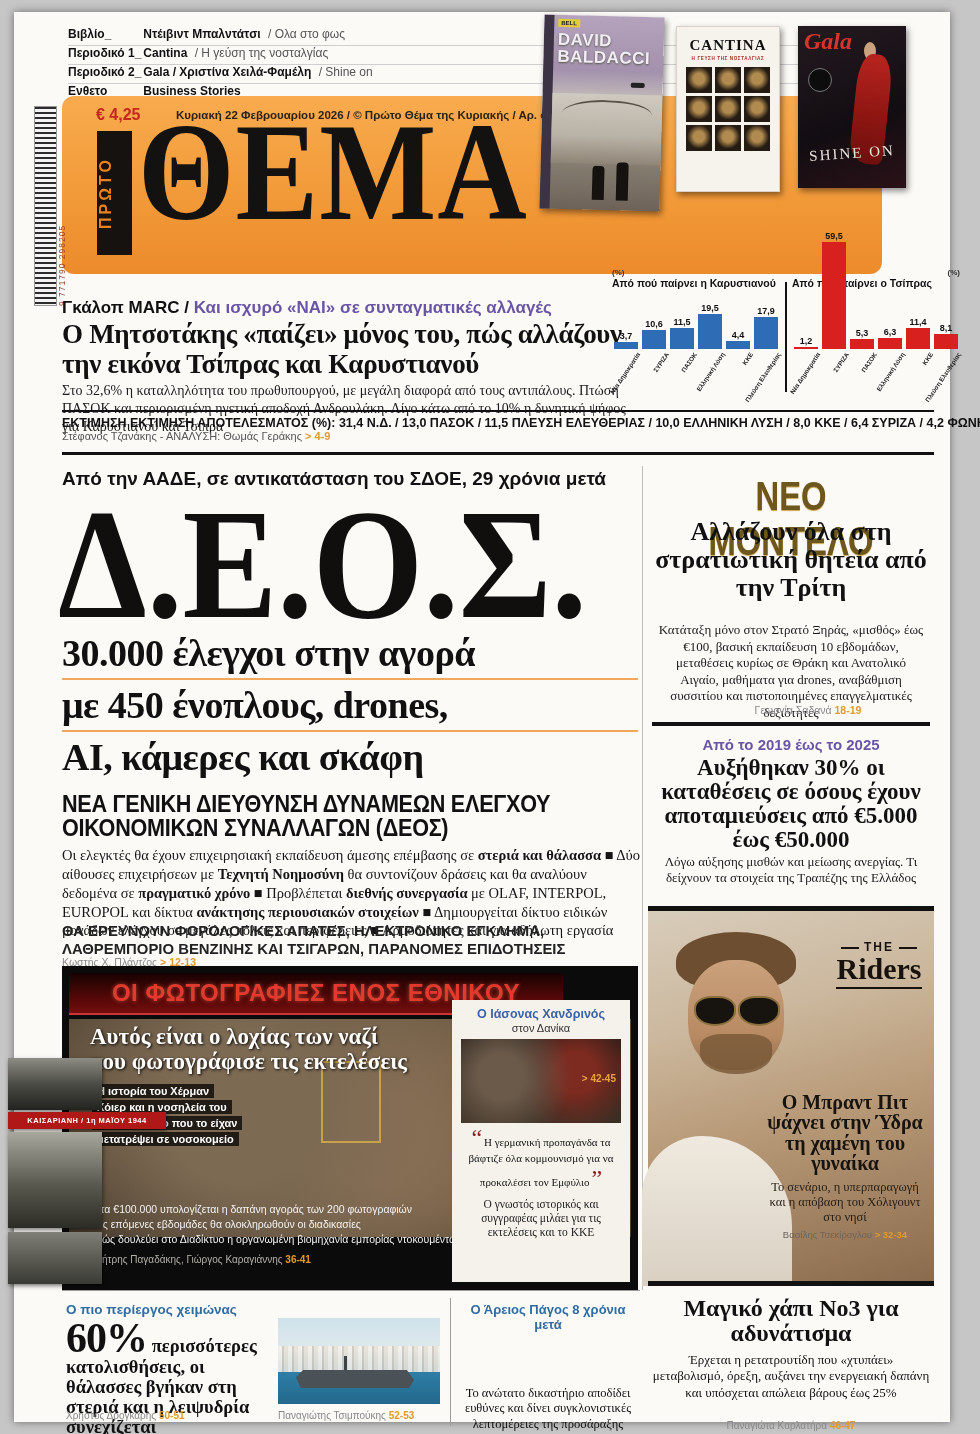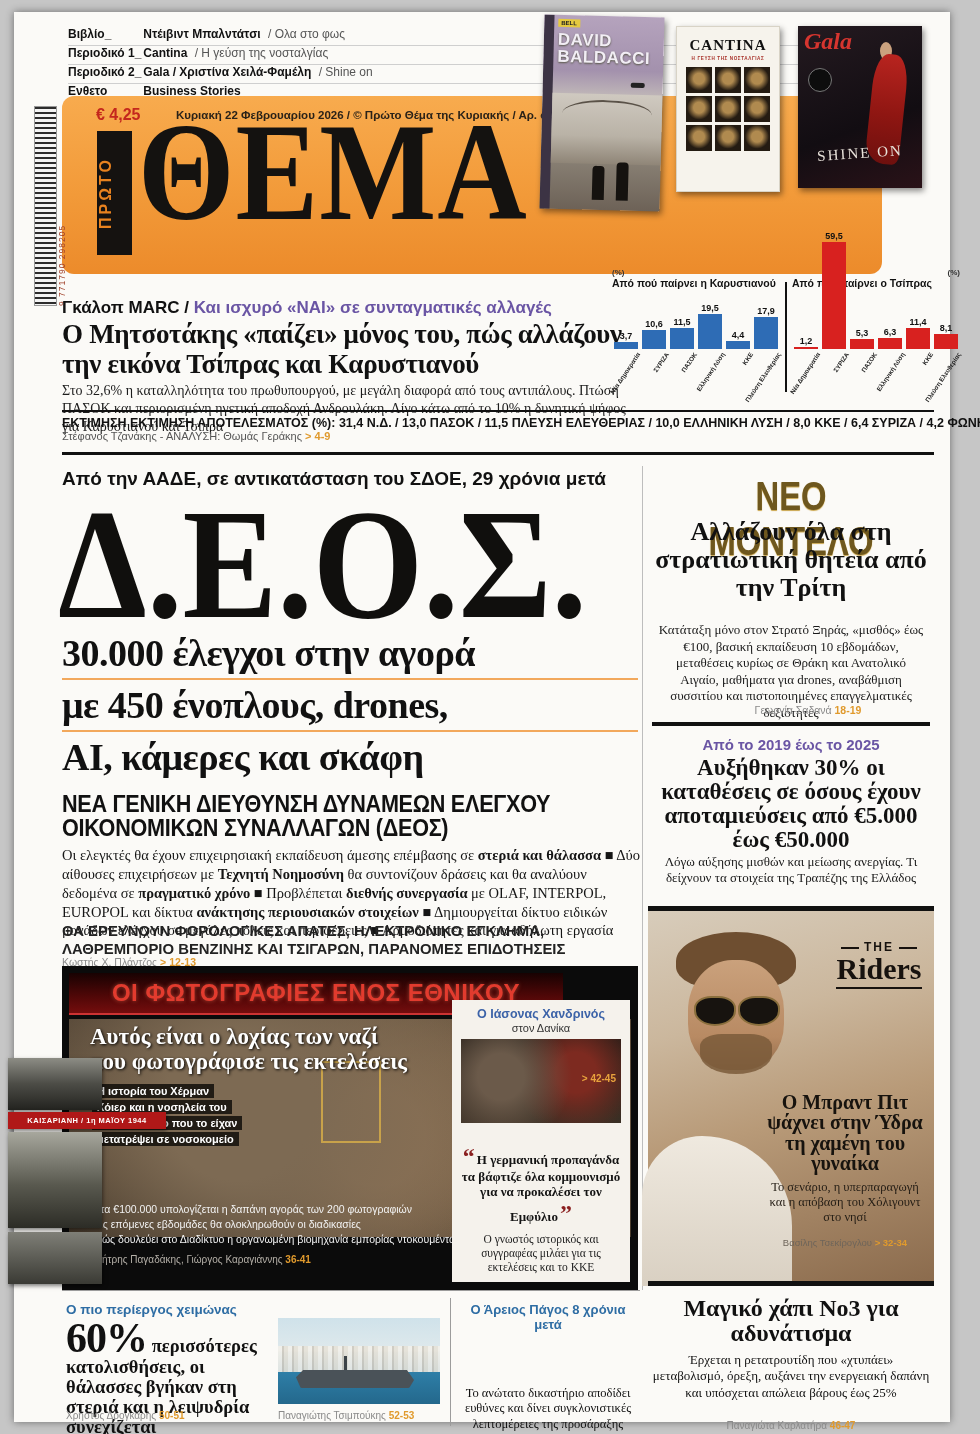--- a/index.html
+++ b/index.html
@@ -24,21 +24,21 @@
     background:linear-gradient(180deg,#cfc9c0 0%,#b9b2a6 60%,#8f8577 100%)}
   .baldacci .cable{position:absolute;left:20px;top:84px;width:90px;height:26px;border-top:2px solid #5a5248;border-radius:50% 50% 0 0}
   .baldacci .heli{position:absolute;right:18px;top:66px;width:14px;height:5px;background:#222;border-radius:2px}
   .baldacci .fig1,.baldacci .fig2{position:absolute;bottom:10px;width:12px;height:34px;background:#15120f;border-radius:4px 4px 0 0}
   .baldacci .fig1{left:52px}.baldacci .fig2{left:76px;height:38px}
   .cantina{left:676px;top:26px;width:102px;height:164px;background:#f6f3ec;border:1px solid #d8d3c6;text-align:center}
   .cantina .ttl{font-family:"Liberation Serif",serif;font-size:15px;font-weight:700;letter-spacing:1px;margin-top:10px}
   .cantina .sub{font-size:4.6px;color:#a8322a;letter-spacing:.6px;font-weight:700;margin-top:2px}
   .cantina .grid{display:grid;grid-template-columns:repeat(3,26px);grid-gap:3px;justify-content:center;margin-top:6px}
   .cantina .cell{width:26px;height:26px;background:radial-gradient(circle at 50% 45%,#b08a4f 0 28%,#241b12 62%)}
-  .gala{left:798px;top:26px;width:124px;height:162px;background:linear-gradient(160deg,#241a20 0%,#120d12 60%,#2a1218 100%)}
+  .gala{left:798px;top:26px;width:108px;height:162px;background:linear-gradient(160deg,#241a20 0%,#120d12 60%,#2a1218 100%)}
   .gala .ttl{position:absolute;left:6px;top:2px;font-family:"Liberation Serif",serif;font-style:italic;font-weight:700;font-size:24px;color:#d6352f}
   .gala .badge{position:absolute;left:10px;top:42px;width:22px;height:22px;border-radius:50%;background:#0d0d0d;border:1px solid #777;color:#eee;font-size:4px;text-align:center;line-height:22px}
   .gala .dress{position:absolute;right:18px;top:28px;width:34px;height:110px;background:linear-gradient(180deg,#b8241f 0%,#8f1612 55%,#6e100e 100%);border-radius:40% 40% 20% 55%/30% 30% 10% 20%;transform:rotate(6deg)}
   .gala .skin{position:absolute;right:30px;top:16px;width:12px;height:18px;background:#caa17e;border-radius:50%}
   .gala .shine{position:absolute;left:0;right:0;bottom:26px;text-align:center;color:#e8e2da;font-family:"Liberation Serif",serif;font-size:15px;letter-spacing:2px;transform:rotate(-4deg)}
   
   .orange{left:62px;top:96px;width:820px;height:178px;border-radius:12px;
     background:linear-gradient(180deg,#f8ab4e 0%,#f29a39 55%,#ec8b2b 100%)}
   .price{left:96px;top:106px;color:#c4271d;font-weight:900;font-size:16px}
   .dateline{left:176px;top:109px;font-size:11.5px;font-weight:700;color:#2a2218}
@@ -101,21 +101,21 @@
   .feat-bullets .sq{color:#e67e22;margin-right:4px}
   .feat-byline{position:absolute;left:22px;top:288px;font-size:10px;color:#b5b0a8}
   .inset{position:absolute;left:390px;top:34px;width:178px;height:282px;background:#f5f2ec;padding:7px 9px;box-sizing:border-box;text-align:center}
   .inset-kicker{color:#3c63a8;font-weight:700;font-size:12.5px}
   .inset-sub{font-size:11px;color:#333;margin-top:1px}
   .inset-photo{position:relative;margin-top:5px;height:84px;
     background:radial-gradient(circle at 25% 45%,#6b5a4a 0 18%,transparent 55%),
                radial-gradient(circle at 72% 40%,#7d2a20 0 16%,transparent 50%),
                linear-gradient(180deg,#241d17 0%,#3a2f24 100%)}
   .inset-pages{position:absolute;right:5px;top:34px;color:#e8a33d;font-weight:700;font-size:10px}
-  .inset-quote{margin-top:20px;font-family:"Liberation Serif",serif;font-weight:700;font-size:13px;line-height:1.14;color:#141414}
+  .inset-quote{margin-top:2px;font-family:"Liberation Serif",serif;font-weight:400;font-size:11px;line-height:1.14;color:#141414}
   .inset-quote::before{content:"“";color:#8a1f1f;font-size:24px;margin-right:2px}
   .inset-quote::after{content:"”";color:#8a1f1f;font-size:24px;margin-left:2px}
   .inset-quote-sub{margin-top:6px;font-family:"Liberation Serif",serif;font-size:11.5px;line-height:1.2;color:#222}
   .strip{left:8px;top:1058px;width:94px}
   .strip .ph{position:absolute;left:0;width:94px;background:linear-gradient(180deg,#8d8d85 0%,#4c4c46 50%,#23231f 100%);box-shadow:1px 2px 4px rgba(0,0,0,.5)}
   .strip .p1{top:0;height:52px}
   .strip .p2{top:74px;height:96px;background:linear-gradient(180deg,#a7a79d 0%,#59594f 55%,#2c2c26 100%)}
   .strip .p3{top:174px;height:52px;background:linear-gradient(180deg,#7f7f77 0%,#3a3a34 100%)}
   .strip-band{position:absolute;left:0;top:54px;width:158px;height:17px;background:#b01818;color:#fff;
     font-size:7.5px;font-weight:700;line-height:17px;text-align:center;letter-spacing:.5px;box-shadow:1px 2px 4px rgba(0,0,0,.5)}
@@ -143,21 +143,21 @@
   .riders .g1{left:6px}.riders .g2{left:50px}
   .riders .beard{position:absolute;left:12px;bottom:-4px;width:72px;height:40px;background:#7a5a3a;border-radius:30% 30% 50% 50%;opacity:.85}
   .riders .jacket{position:absolute;left:-6px;bottom:0;width:150px;height:150px;background:linear-gradient(180deg,#efe9df 0%,#d9d0c2 100%);border-radius:40% 60% 0 0}
   .riders-logo{position:absolute;right:12px;top:34px;text-align:center;color:#17120e}
   .riders-logo .the{font-size:12px;font-weight:700;letter-spacing:2px}
   .riders-logo .the::before,.riders-logo .the::after{content:"";display:inline-block;width:18px;height:2px;background:#17120e;vertical-align:middle;margin:0 5px}
   .riders-logo .name{font-family:"Liberation Serif",serif;font-weight:900;font-size:30px;line-height:1;border-bottom:2px solid #17120e;padding-bottom:3px}
   .riders-text{position:absolute;left:118px;top:186px;width:158px;text-align:center}
   .riders-headline{font-family:"Liberation Serif",serif;font-weight:900;font-size:20px;line-height:1.02;color:#17130e}
   .riders-body{margin-top:6px;font-family:"Liberation Serif",serif;font-size:12.5px;line-height:1.2;color:#241d15}
-  .riders-byline{margin-top:12px;font-size:9.5px;color:#6e655a}
+  .riders-byline{margin-top:4px;font-size:9.5px;color:#6e655a}
   .pill-headline{left:650px;top:1296px;width:282px;text-align:center;font-weight:900;font-size:24px;line-height:1.05}
   .pill-body{left:652px;top:1352px;width:278px;text-align:center;font-size:13px;line-height:1.25}
   .pill-byline{left:652px;top:1420px;width:278px;text-align:center;font-size:10px;color:#8a8a8a}
   
   .bot-hline{left:62px;top:1290px;width:578px;height:1px;background:#9c9c9c}
   .weather-kicker{left:66px;top:1302px;color:#2e6da4;font-weight:700;font-size:13.5px}
   .weather-headline{left:66px;top:1320px;width:212px;font-weight:900;font-size:18.5px;line-height:1.08}
   .weather-headline .big{font-size:42px;line-height:.9;letter-spacing:-1px}
   .weather-byline{left:66px;top:1410px;font-size:10px;color:#8a8a8a}
   .ship{left:278px;top:1318px;width:162px;height:86px;overflow:hidden;background:linear-gradient(180deg,#cfe2ea 0%,#dfe9ec 38%,#bfd4dc 40%,#2e7fa8 62%,#24688c 100%)}

